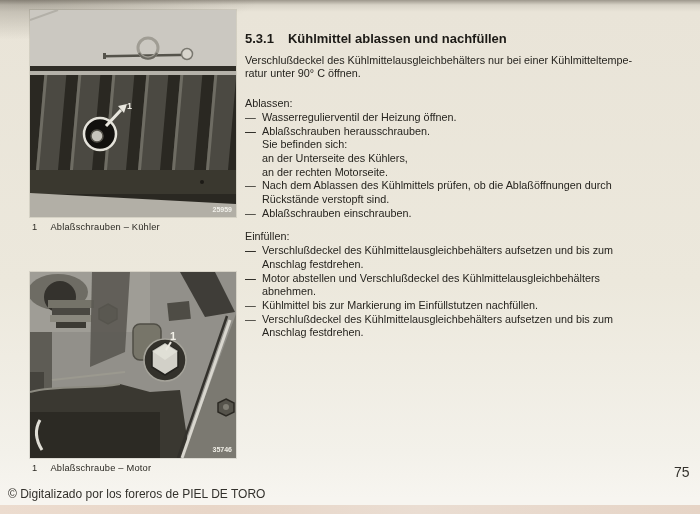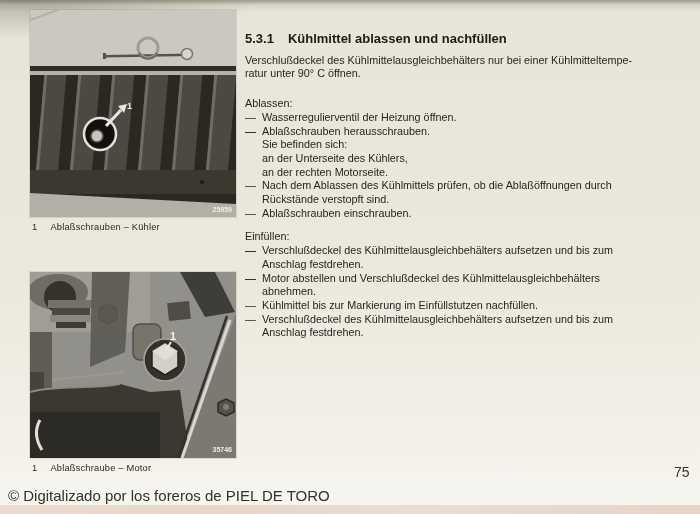--- a/index.html
+++ b/index.html
@@ -28,21 +28,21 @@
   .caption2{top:463px;}
   .content{position:absolute;left:245px;top:32px;width:458px;font-size:10.8px;line-height:13.7px;}
   .heading{font-size:13px;font-weight:bold;margin:0 0 8px 0;color:#1c1a16;}
   .heading .sec-num{margin-right:14px;margin-top:47px;}
   .intro{margin:0 0 16px 0;white-space:pre-line;}
   .group-label{margin:0;}
   .gap-above{margin-top:10px;}
   .li{position:relative;padding-left:17px;}
   .li .dash{position:absolute;left:0;top:0;}
   .li-text{white-space:pre-line;}
-  .footer-credit{position:absolute;left:8px;top:487px;font-size:15px;color:#33312c;}
+  .footer-credit{position:absolute;left:8px;top:487px;font-size:12px;color:#33312c;}
   .page-number{position:absolute;left:674px;top:464px;font-size:14px;color:#33312c;}
   svg{display:block;}
 </style>
 </head>
 <body>
 
 <div class="page">
 
   <div class="photo photo1">
     <svg width="206" height="207" viewBox="0 0 206 207">

